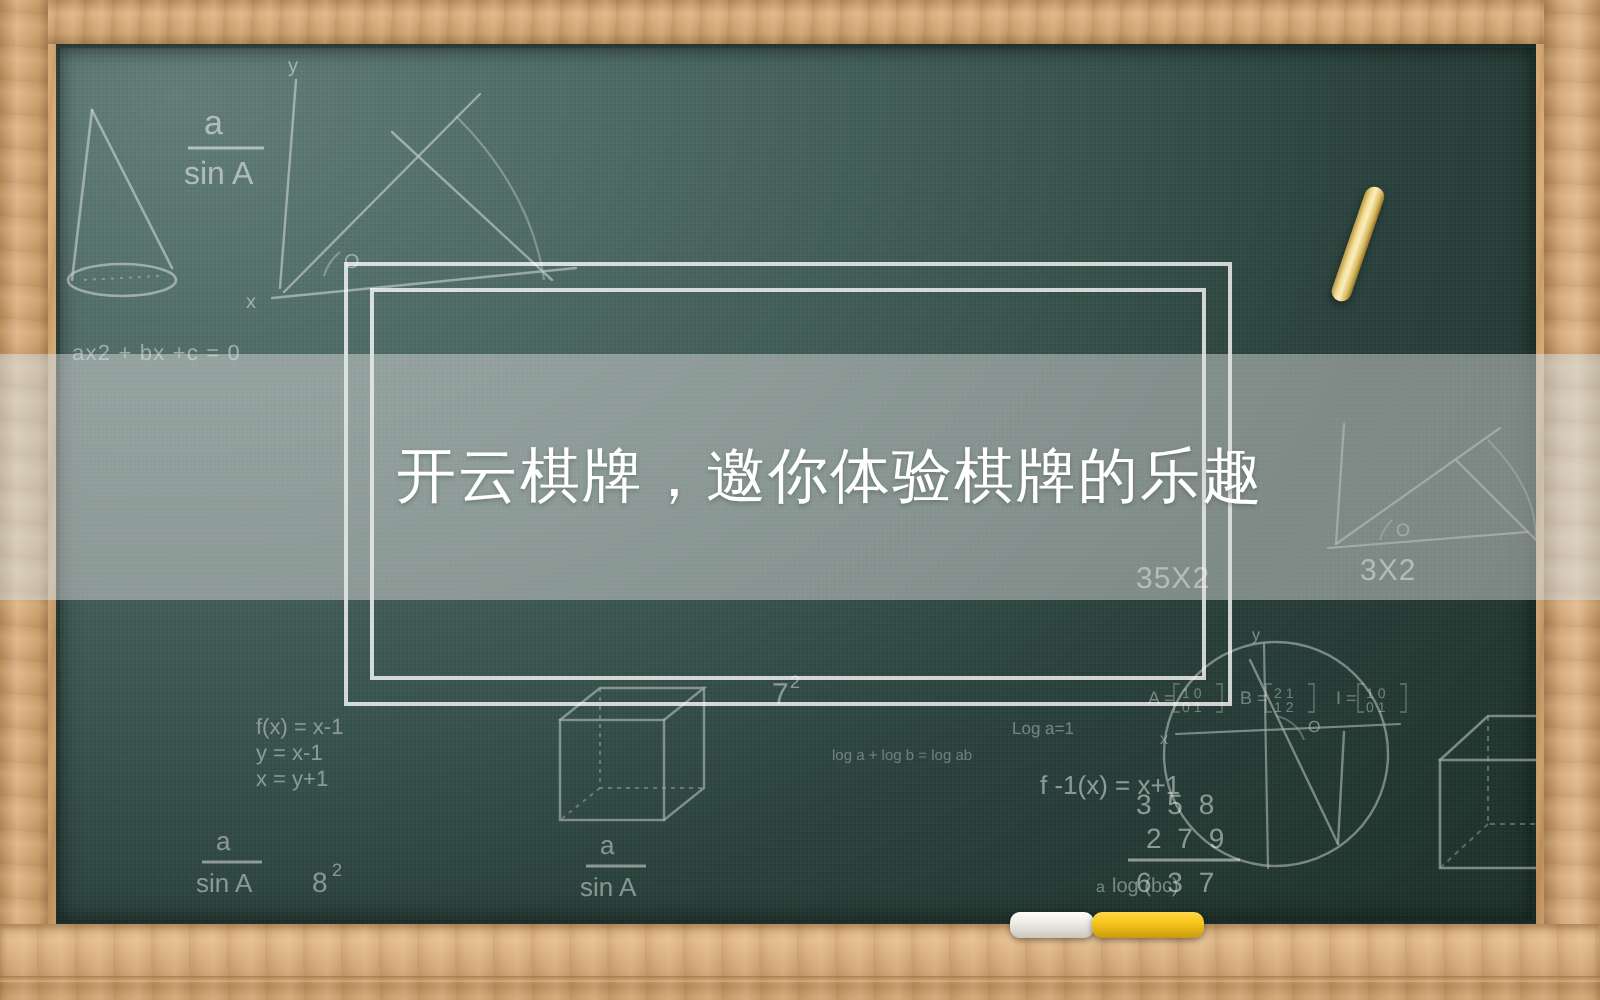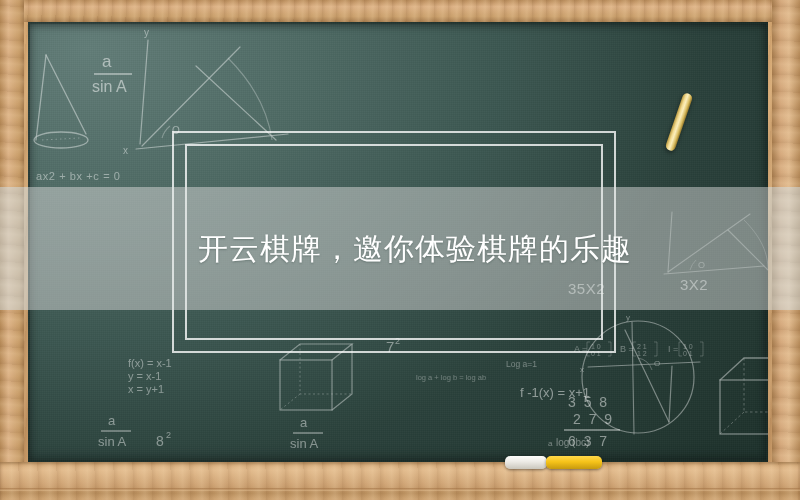--- a/index.html
+++ b/index.html
@@ -104,21 +104,21 @@
     position: absolute;
     border: 2px solid rgba(255,255,255,0.78);
     box-sizing: border-box;
   }
   .deco-rect.outer { left: 172px; top: 131px; width: 444px; height: 222px; }
   .deco-rect.inner { left: 185px; top: 144px; width: 418px; height: 196px; border-width: 2px; }
 
   
   .banner-band {
     position: absolute;
-    left: 0; right: 0; top: 187px; height: 123px;
+    left: 0; right: 0; top: 177px; height: 123px;
     background: rgba(222,228,226,0.46);
     backdrop-filter: saturate(0.7);
     display: flex;
     align-items: center;
   }
   .banner-title {
     margin-left: 198px;
     color: #ffffff;
     font-size: 30px;
     letter-spacing: 1px;

